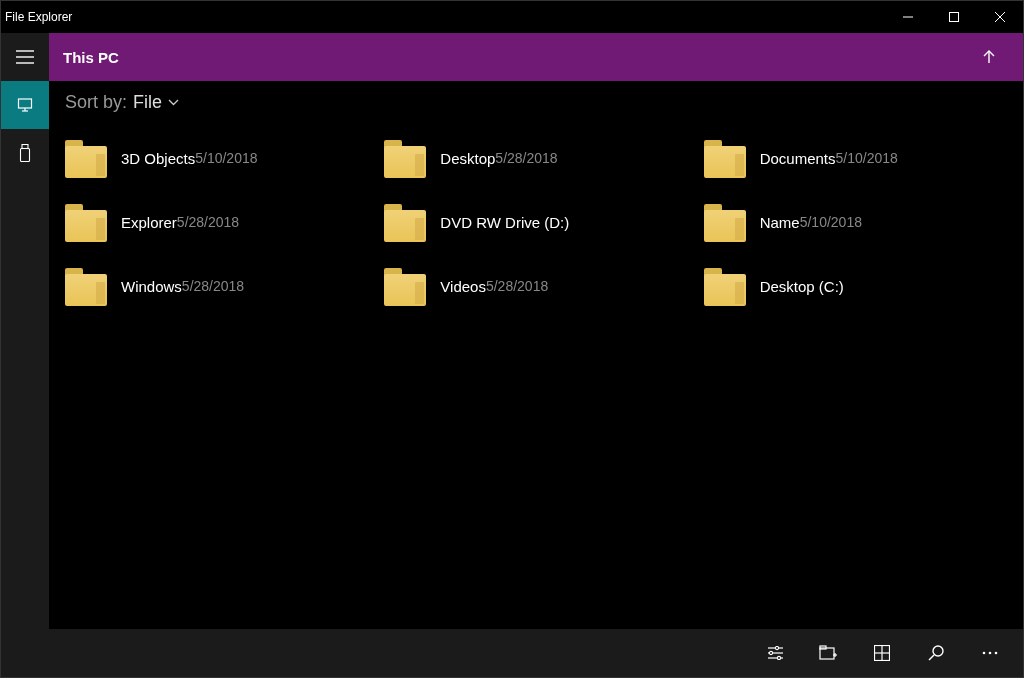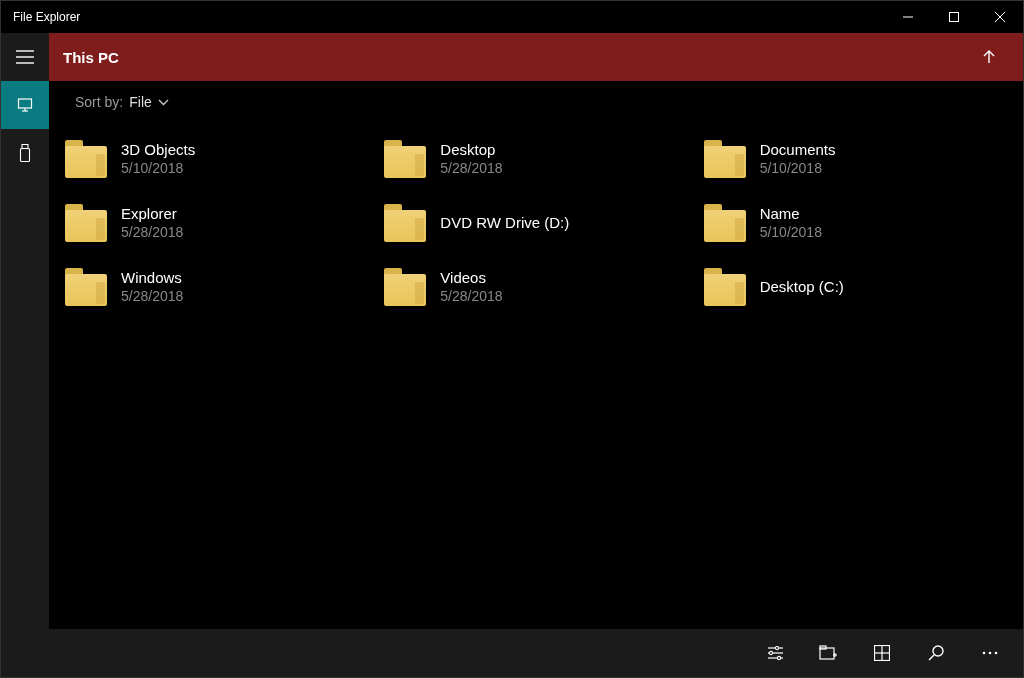--- a/index.html
+++ b/index.html
@@ -12,21 +12,21 @@
     overflow: hidden;
     display: flex;
     flex-direction: column;
     border: 1px solid #333;
   }
   .titlebar {
     height: 32px;
     background: #000;
     display: flex;
     align-items: center;
-    padding-left: 12px;
+    padding-left: 4px;
     font-size: 12px;
     color: #fff;
   }
   .titlebar-spacer { flex: 1; }
   .titlebar-btn {
     width: 46px;
     height: 32px;
     display: flex;
     align-items: center;
     justify-content: center;
@@ -63,43 +63,43 @@
   }
   .main {
     flex: 1;
     display: flex;
     flex-direction: column;
     background: #000;
     min-width: 0;
   }
   .header {
     height: 48px;
-    background: #7f1d1d;
+    background: #701a75;
     display: flex;
     align-items: center;
     padding: 0 14px;
     font-size: 15px;
     font-weight: 600;
     color: #fff;
   }
   .header-title { flex: 1; }
   .header-up {
     width: 40px;
     height: 40px;
     display: flex;
     align-items: center;
     justify-content: center;
     color: #fff;
   }
   .sort-row {
     height: 42px;
     display: flex;
     align-items: center;
-    padding-left: 26px;
-    font-size: 14px;
+    padding-left: 16px;
+    font-size: 18px;
     color: #aaa;
   }
   .sort-label { color: #999; }
   .sort-value { color: #ddd; margin-left: 6px; display: inline-flex; align-items: center; gap: 6px; }
   .content {
     flex: 1;
     padding: 4px 0 0 16px;
     display: grid;
     grid-template-columns: repeat(3, 1fr);
     grid-auto-rows: 64px;
@@ -138,21 +138,20 @@
     position: absolute;
     right: 2px;
     top: 14px;
     width: 9px;
     height: 22px;
     background: rgba(210,170,70,0.55);
     border-radius: 1px;
   }
   .item-text {
     display: flex;
-    flex-direction: column;
     justify-content: center;
     line-height: 1.25;
     min-width: 0;
   }
   .item-name {
     font-size: 15px;
     color: #fff;
     white-space: nowrap;
     overflow: hidden;
     text-overflow: ellipsis;

